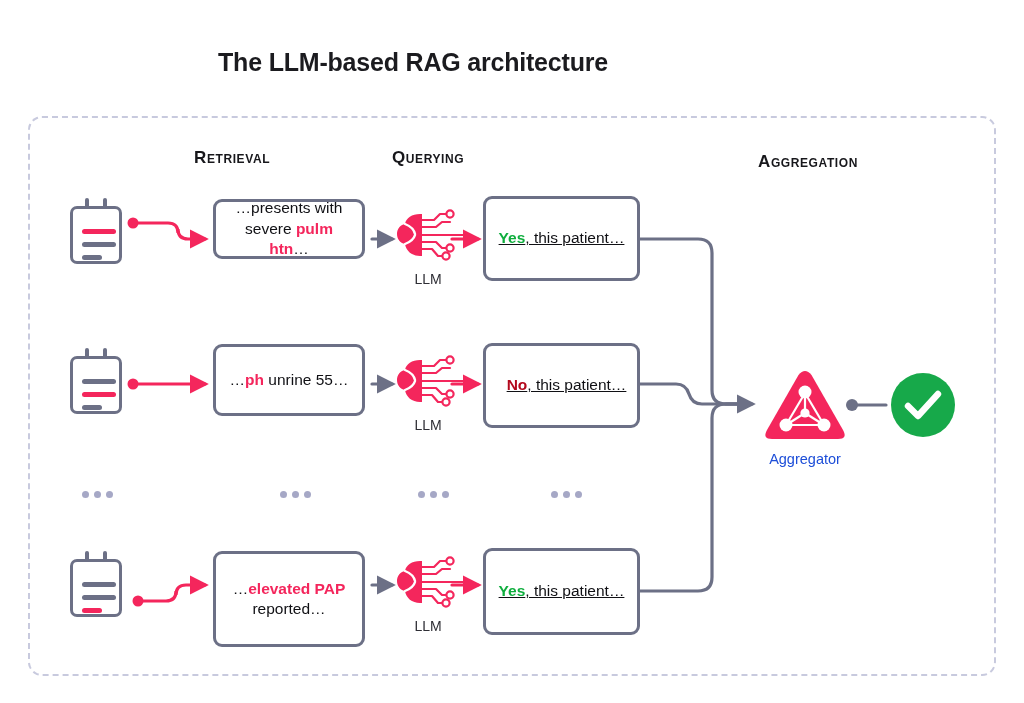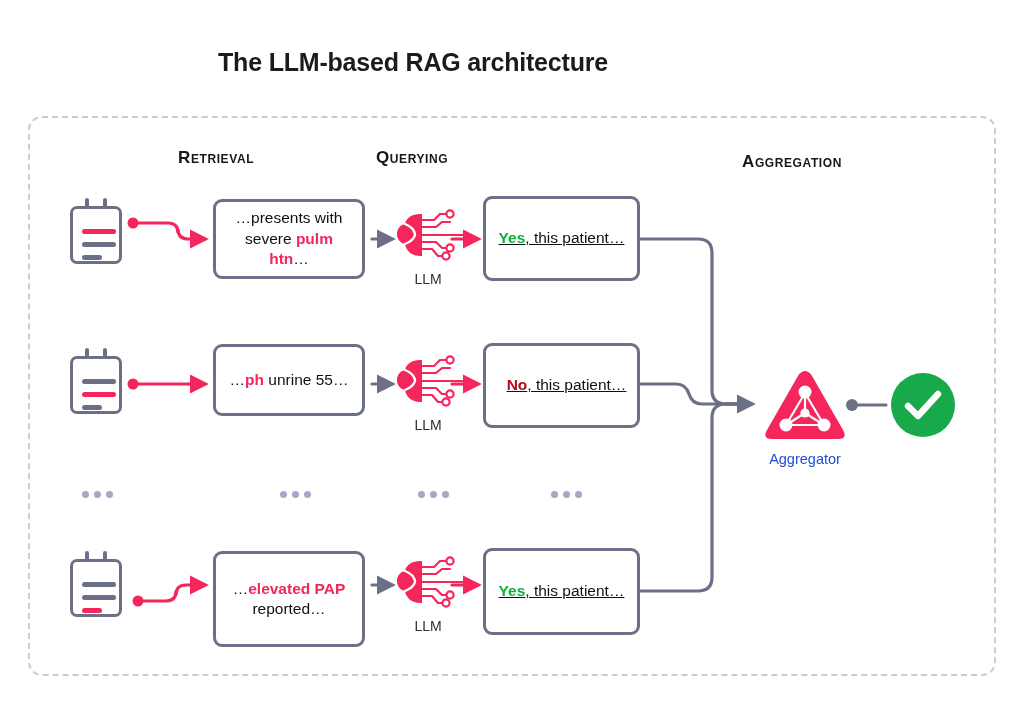--- a/index.html
+++ b/index.html
@@ -39,20 +39,21 @@
   }
 
   .stage-header {
     position: absolute;
     font-size: 17px;
     font-weight: bold;
     color: #17171b;
     font-variant: small-caps;
     letter-spacing: 0.6px;
     white-space: nowrap;
+    margin-left: 16px;
   }
   #stage-retrieval { left: 178px; top: 148px; }
   #stage-querying  { left: 376px; top: 148px; }
   #stage-aggregation { left: 742px; top: 152px; }
 
   
   .clipboard {
     position: absolute;
     width: 52px;
     height: 66px;
@@ -231,21 +232,21 @@
 <div class="clipboard" style="left:70px; top:198px;">
   <div class="cb-ring r1"></div>
   <div class="cb-ring r2"></div>
   <div class="cb-body">
     <div class="cb-line l1 cb-pink"></div>
     <div class="cb-line l2 cb-gray"></div>
     <div class="cb-line l3 cb-gray"></div>
   </div>
 </div>
 
-<div class="chunk-box" style="left:213px; top:199px; height:80px;">
+<div class="chunk-box" style="left:213px; top:199px; height:60px;">
   <div>
     <span>…presents with severe </span><span class="hl-pink">pulm htn</span><span>…</span>
   </div>
 </div>
 
 <div class="llm-unit" style="left:390px; top:206px;">
   <svg width="76" height="62" viewBox="0 0 76 62">
     <path d="M30 8 C22 8 16 12 15 18 C10 19 7 23 7 28 C7 33 10 37 15 38 C16 45 22 50 30 50 L32 50 L32 8 Z" fill="#f4265c"></path>
     <path d="M15 18 C20 20 24 23 25 28" fill="none" stroke="#ffffff" stroke-width="2.4" stroke-linecap="round"></path>
     <path d="M15 38 C20 36 24 33 25 29" fill="none" stroke="#ffffff" stroke-width="2.4" stroke-linecap="round"></path>

